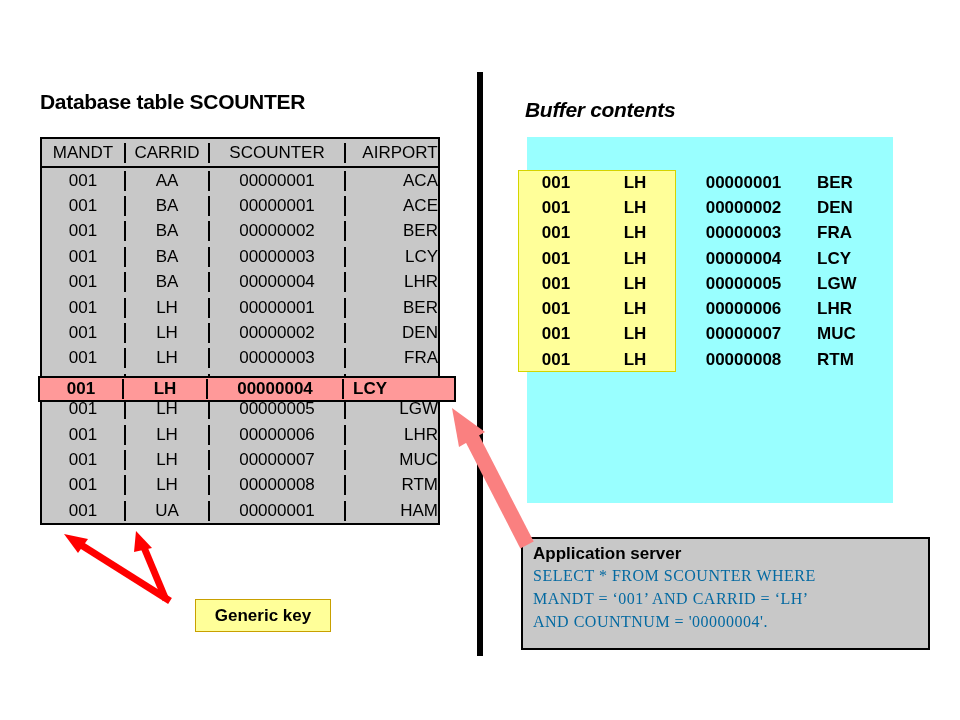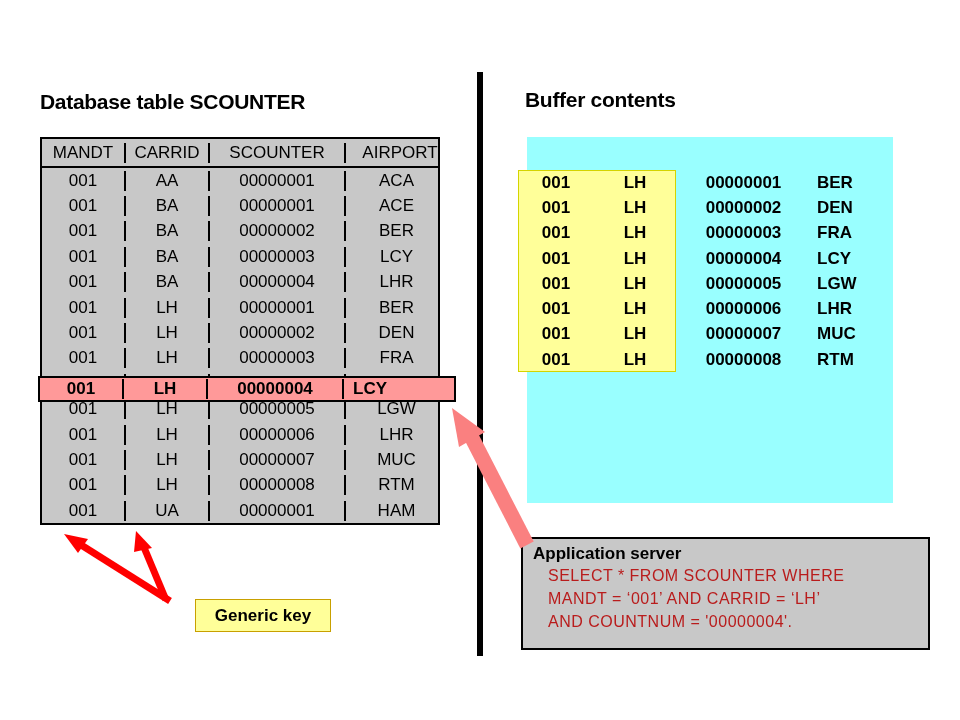--- a/index.html
+++ b/index.html
@@ -18,21 +18,21 @@
   
   .heading {
     position: absolute;
     font-weight: bold;
     font-size: 21px;
     color: #000000;
     letter-spacing: -0.3px;
     white-space: nowrap;
   }
   #db-title  { left: 40px;  top: 90px; }
-  #buf-title { left: 525px; top: 88px; }
+  #buf-title { left: 525px; top: 98px; font-style: italic; }
 
   
   #divider {
     position: absolute;
     left: 477px;
     top: 72px;
     width: 6px;
     height: 584px;
     background: #000000;
   }
@@ -61,21 +61,21 @@
     font-weight: normal;
     font-size: 17px;
     color: #000000;
     box-sizing: border-box;
     white-space: nowrap;
     overflow: hidden;
   }
   #db-table .c0 { width: 84px;  text-align: center; border-right: 2px solid #000; }
   #db-table .c1 { width: 84px;  text-align: center; border-right: 2px solid #000; }
   #db-table .c2 { width: 136px; text-align: center; border-right: 2px solid #000; }
-  #db-table .c3 { width: 92px;  text-align: center; padding-left: 9px; }
+  #db-table .c3 { width: 92px;  text-align: right; padding-left: 9px; }
   #db-table .row.header .c0,
   #db-table .row.header .c1,
   #db-table .row.header .c2 { border-right: 2px solid #000; }
   #db-table .row.header .c3 { text-align: center; padding-left: 16px; }
 
   
   #hl-row {
     position: absolute;
     left: 38px;
     top: 376px;
@@ -174,27 +174,26 @@
     border: 2px solid #000000;
     box-sizing: border-box;
     padding: 5px 10px 0 10px;
   }
   #app-server .app-title {
     font-weight: bold;
     font-size: 17px;
     color: #000000;
   }
   #app-server .sql-line {
-    font-family: Liberation Sans, sans-serif;
+    font-family: Liberation Serif, serif;
     font-size: 16px;
-    color: #b91c1c;
+    color: #0369a1;
     line-height: 23px;
     white-space: pre;
     letter-spacing: 0.5px;
-    margin-left: 15px;
   }
 
   
   #arrows {
     position: absolute;
     left: 0;
     top: 0;
     width: 960px;
     height: 720px;
     pointer-events: none;

